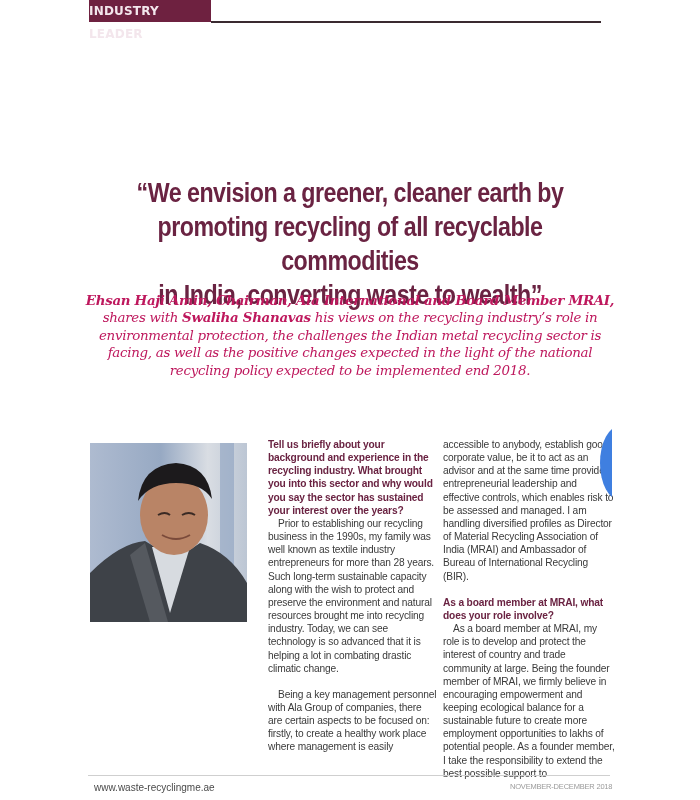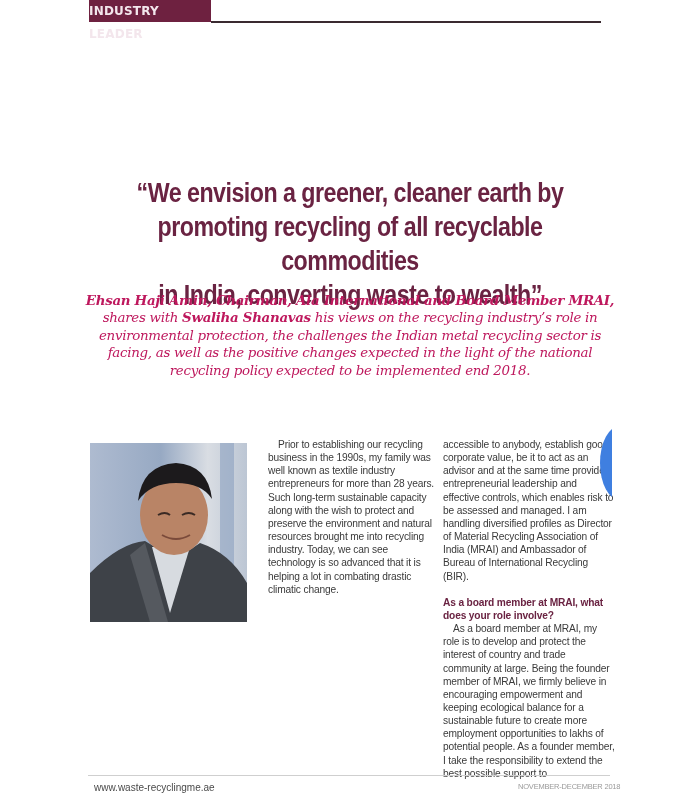--- a/index.html
+++ b/index.html
@@ -51,21 +51,21 @@
   }
   .footer-rule {
     position:absolute; left:88px; top:775px; width:522px; height:1px; background:#cfcfcf;
   }
   .footer-url {
     position:absolute; left:94px; top:782px; font-size:10px; color:#4a4a4a;
     font-family:"Liberation Sans", sans-serif;
   }
   .footer-date {
     position:absolute; left:510px; top:782px; font-size:7.5px; color:#9a9a9a;
-    font-family:"Liberation Sans", sans-serif; letter-spacing:-0.2px;margin-left:8px;
+    font-family:"Liberation Sans", sans-serif; letter-spacing:-0.2px;
   }
 </style>
 </head>
 <body>
 
 <div class="section-tab">INDUSTRY LEADER</div>
 <div class="section-rule"></div>
 
 <div class="headline">
   <div>“We envision a greener, cleaner earth by</div>
@@ -97,22 +97,24 @@
     <path d="M55 100 L78 179 L60 179 L40 112 Z" fill="#55595f"></path>
     <ellipse cx="84" cy="72" rx="34" ry="40" fill="#b98466"></ellipse>
     <path d="M48 58 Q52 22 86 20 Q118 22 122 56 Q112 40 86 40 Q60 40 48 58 Z" fill="#1c1a1c"></path>
     <path d="M68 72 Q75 68 80 72" stroke="#3a2a24" stroke-width="2" fill="none"></path>
     <path d="M92 72 Q99 68 105 72" stroke="#3a2a24" stroke-width="2" fill="none"></path>
     <path d="M72 92 Q86 100 100 92" stroke="#7a4a3a" stroke-width="2" fill="none"></path>
   </svg>
 </div>
 
 <div class="col col1">
+  <p class="q">Tell us briefly about your background and experience in the recycling industry. What brought you into this sector and why would you say the sector has sustained your interest over the years?</p>
   <p class="p">Prior to establishing our recycling business in the 1990s, my family was well known as textile industry entrepreneurs for more than 28 years. Such long-term sustainable capacity along with the wish to protect and preserve the environment and natural resources brought me into recycling industry. Today, we can see technology is so advanced that it is helping a lot in combating drastic climatic change.</p>
   <div class="gap"></div>
+  <p class="p">Being a key management personnel with Ala Group of companies, there are certain aspects to be focused on: firstly, to create a healthy work place where management is easily</p>
 </div>
 
 <div class="col col2">
   <p class="p" style="text-indent:0">accessible to anybody, establish good corporate value, be it to act as an advisor and at the same time provide entrepreneurial leadership and effective controls, which enables risk to be assessed and managed. I am handling diversified profiles as Director of Material Recycling Association of India (MRAI) and Ambassador of Bureau of International Recycling (BIR).</p>
   <div class="gap"></div>
   <p class="q">As a board member at MRAI, what does your role involve?</p>
   <p class="p">As a board member at MRAI, my role is to develop and protect the interest of country and trade community at large. Being the founder member of MRAI, we firmly believe in encouraging empowerment and keeping ecological balance for a sustainable future to create more employment opportunities to lakhs of potential people. As a founder member, I take the responsibility to extend the best possible support to</p>
 </div>
 
 <div class="blue-tab"></div>

